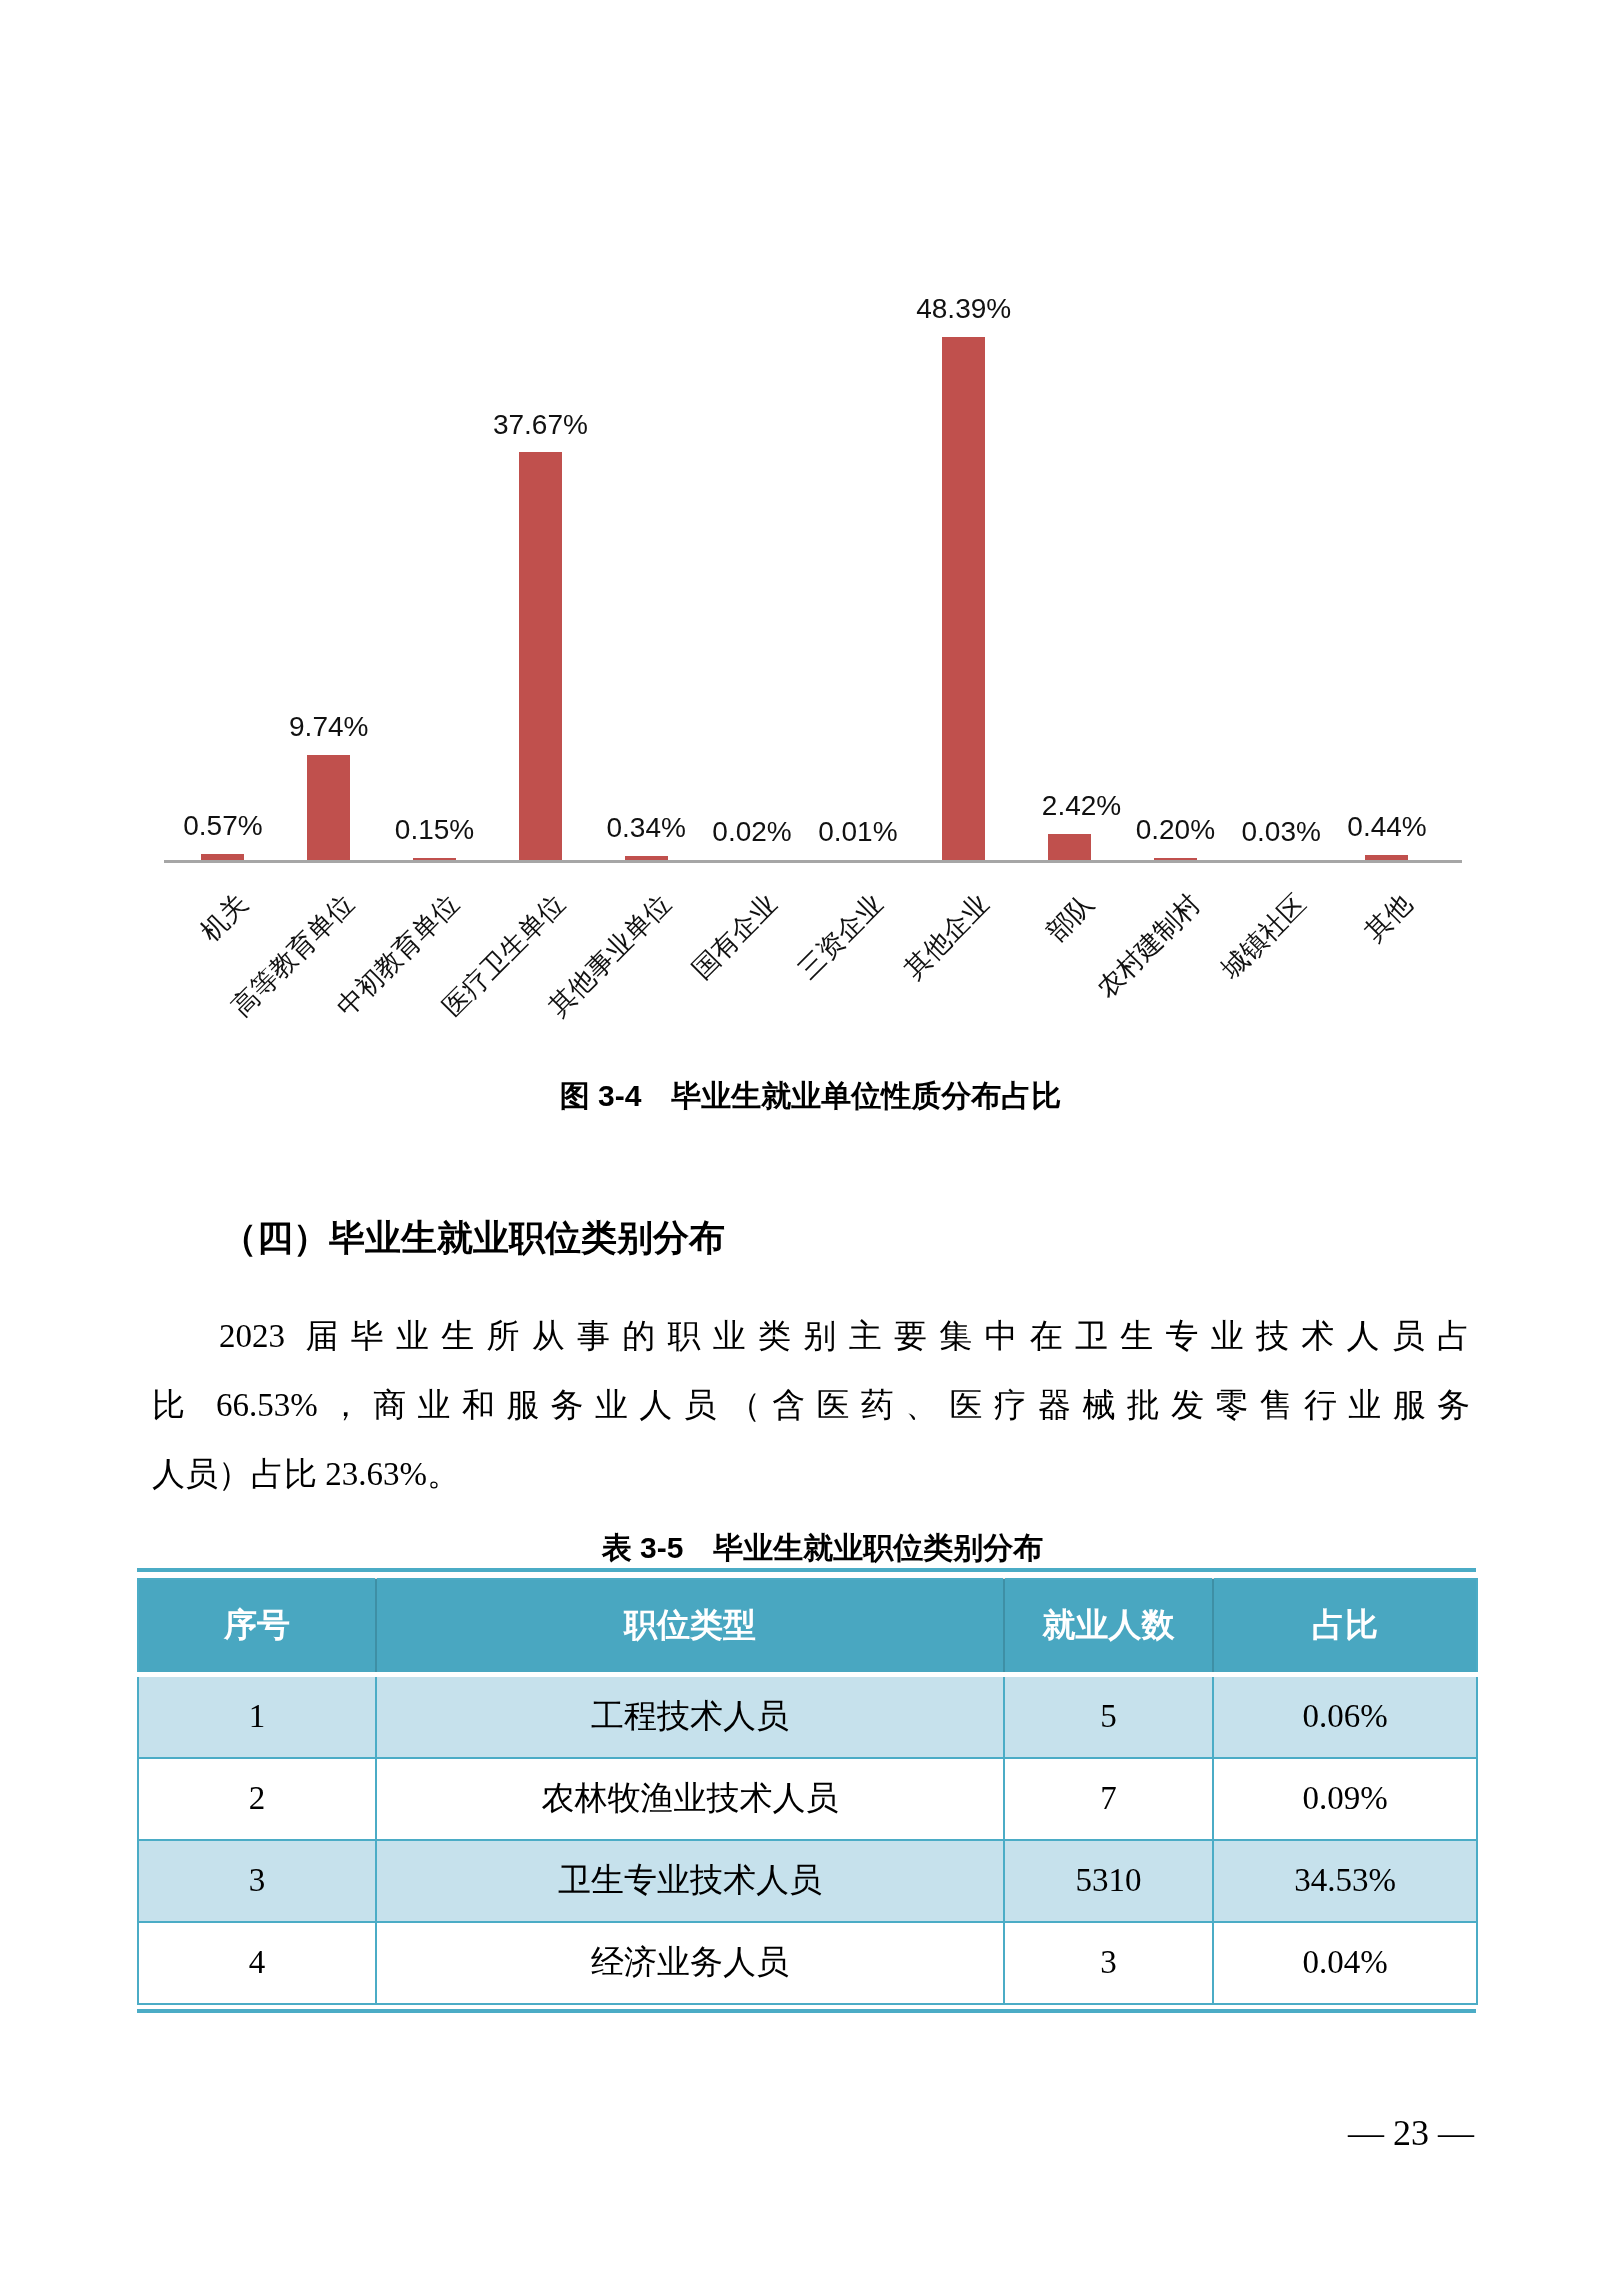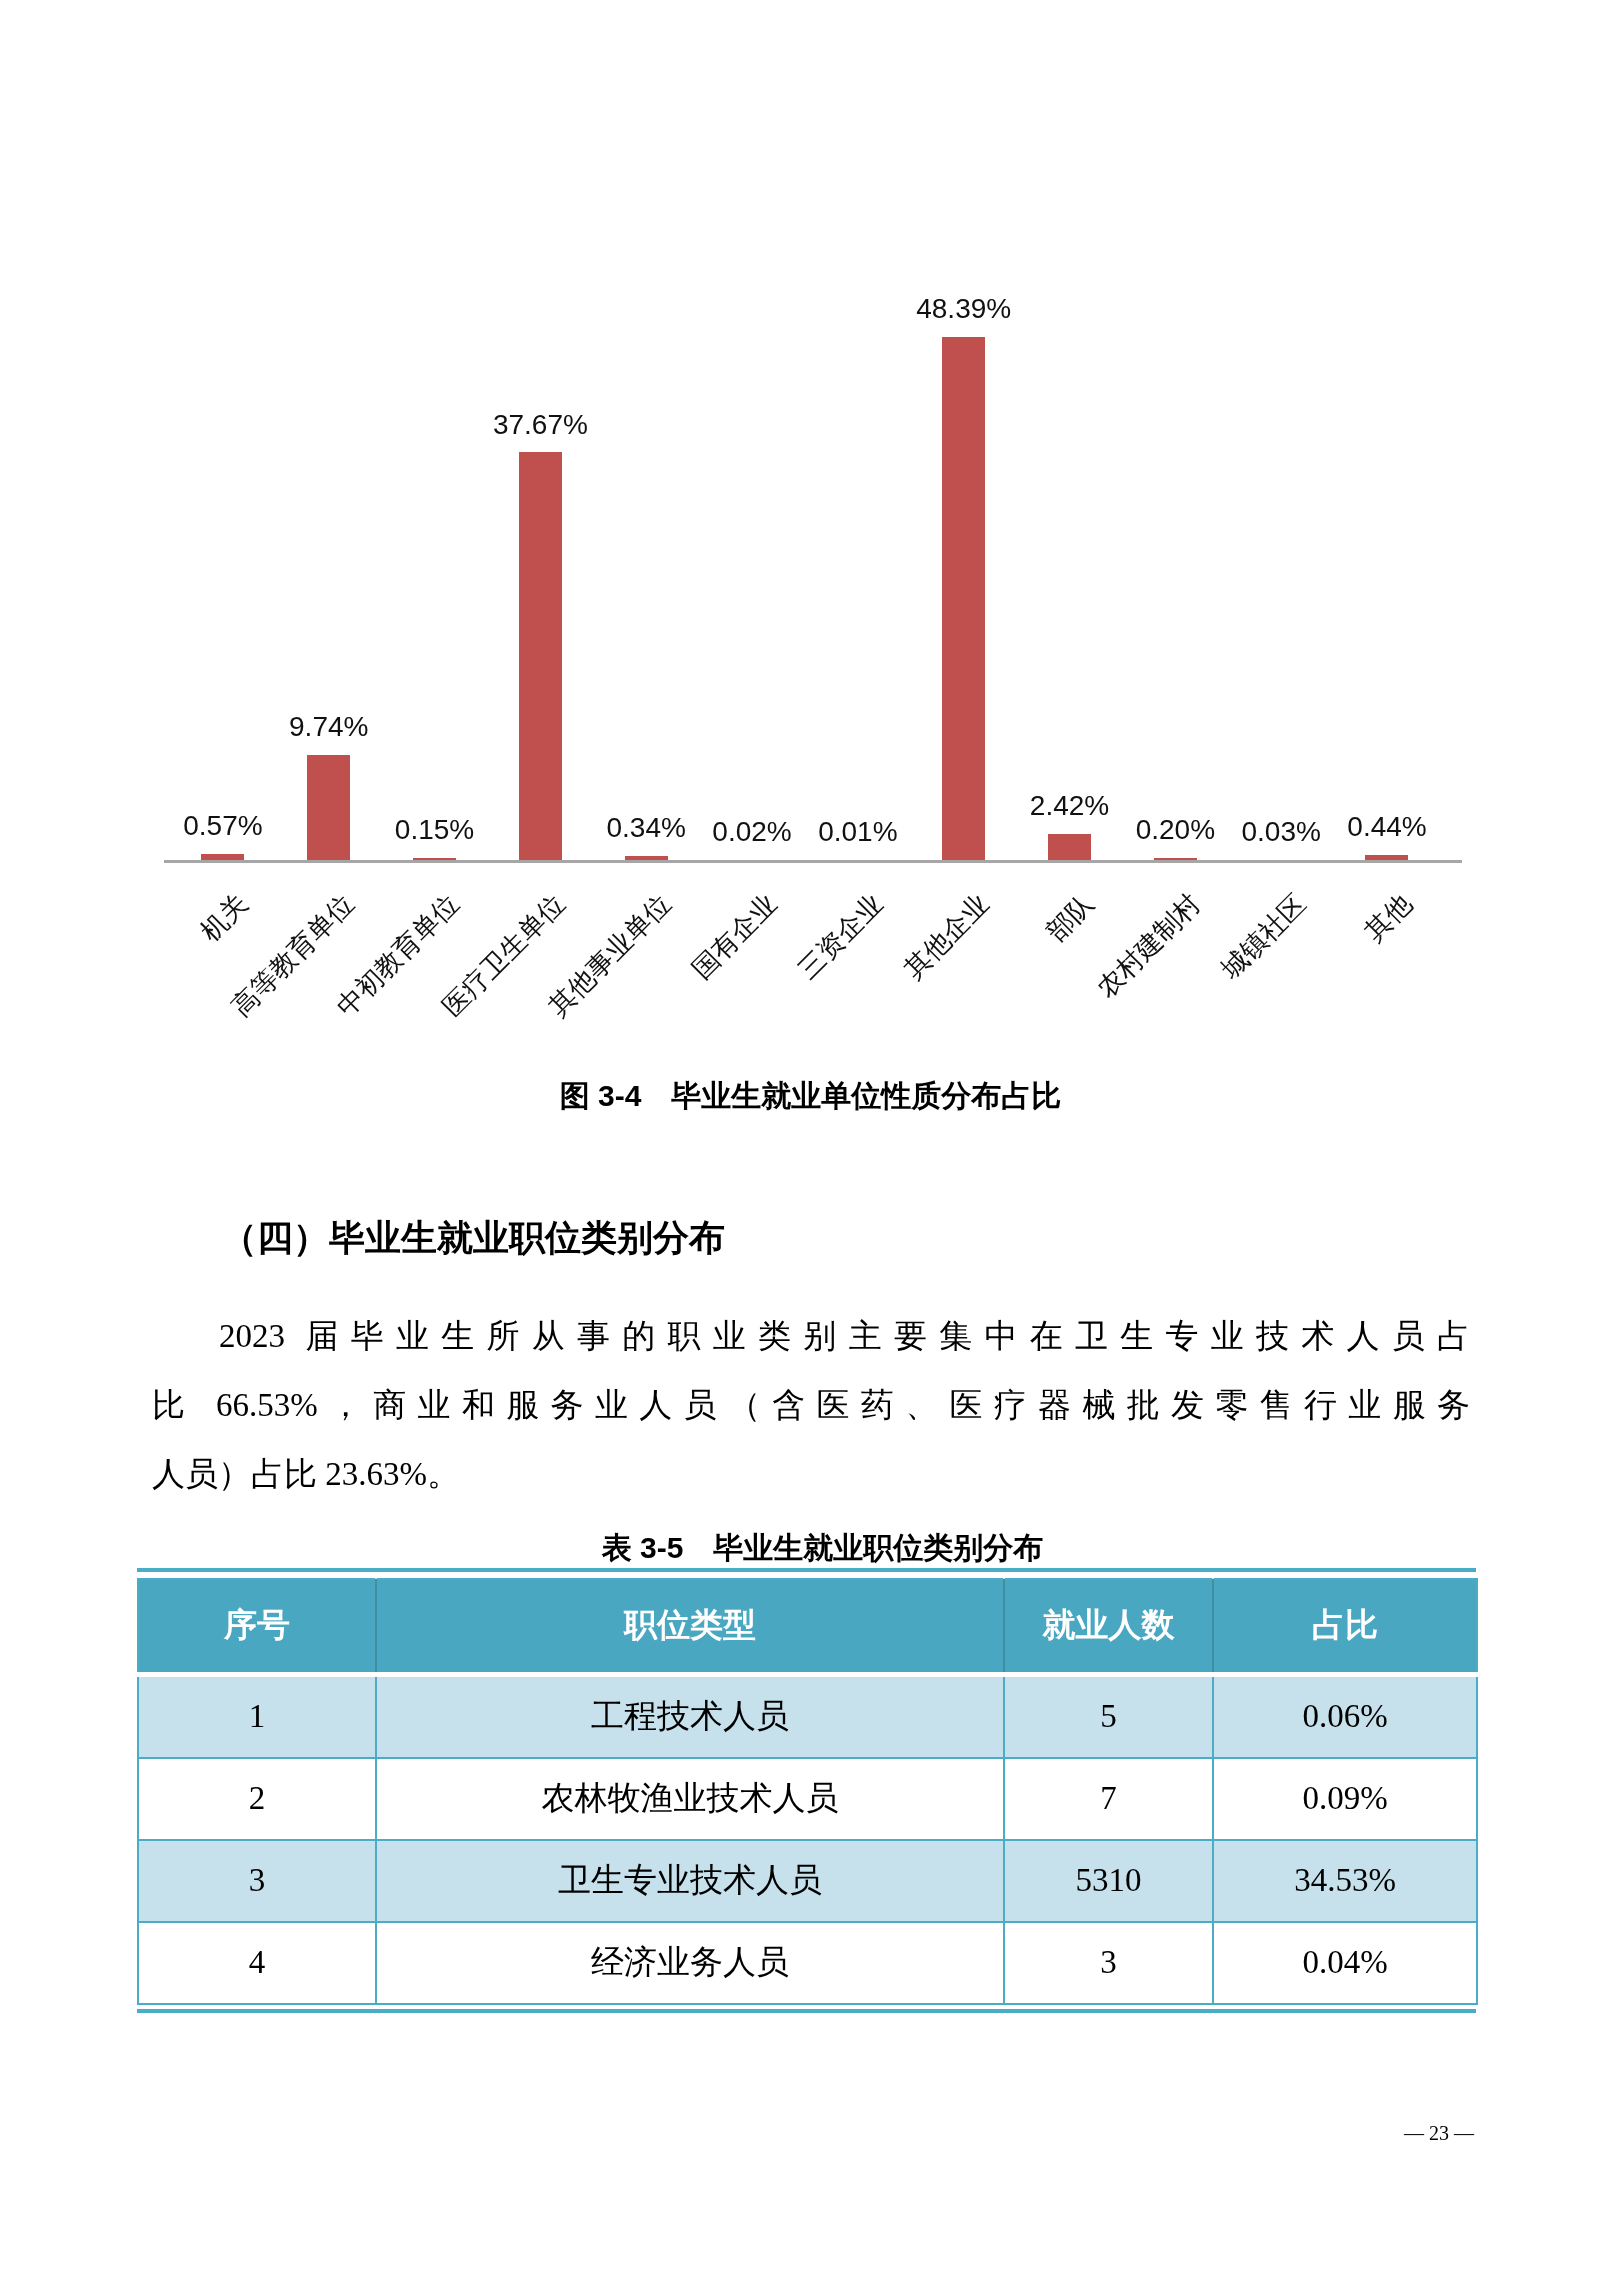--- a/index.html
+++ b/index.html
@@ -92,21 +92,21 @@
   table.positions td{
     font-family:"Liberation Serif", serif;
     font-size:33px;height:78px;text-align:center;vertical-align:middle;
     border:2px solid var(--border-color,#4BACC6);
   }
   table.positions tr.alt td{background:var(--row-alt-bg,#C6E1EC);}
   table.positions tr.plain td{background:#ffffff;}
 
   .page-number{
     position:absolute;top:2117px;right:147px;
-    font-size:20px;line-height:33px;
+    font-size:36px;line-height:33px;
   }
 </style>
 </head>
 <body>
 
 <div class="page">
 
   <div class="chart">
     <div class="chart-baseline"></div>
 
@@ -145,21 +145,21 @@
         <span class="val" style="bottom: 13.7px;">0.01%</span>
         <span class="cat">三资企业</span>
       </div>
       <div class="slot">
         <div class="bar" style="height: 523px;"></div>
         <span class="val" style="bottom: 537px;">48.39%</span>
         <span class="cat">其他企业</span>
       </div>
       <div class="slot">
         <div class="bar" style="height: 26.5px;"></div>
-        <span class="val" style="bottom: 40px;">2.42%</span>
+        <span class="val" style="bottom: 40px; margin-left: 12px;">2.42%</span>
         <span class="cat">部队</span>
       </div>
       <div class="slot">
         <div class="bar" style="height: 2px;"></div>
         <span class="val" style="bottom: 15.7px;">0.20%</span>
         <span class="cat">农村建制村</span>
       </div>
       <div class="slot">
         <div class="bar" style="height: 0px;"></div>
         <span class="val" style="bottom: 13.7px;">0.03%</span>

